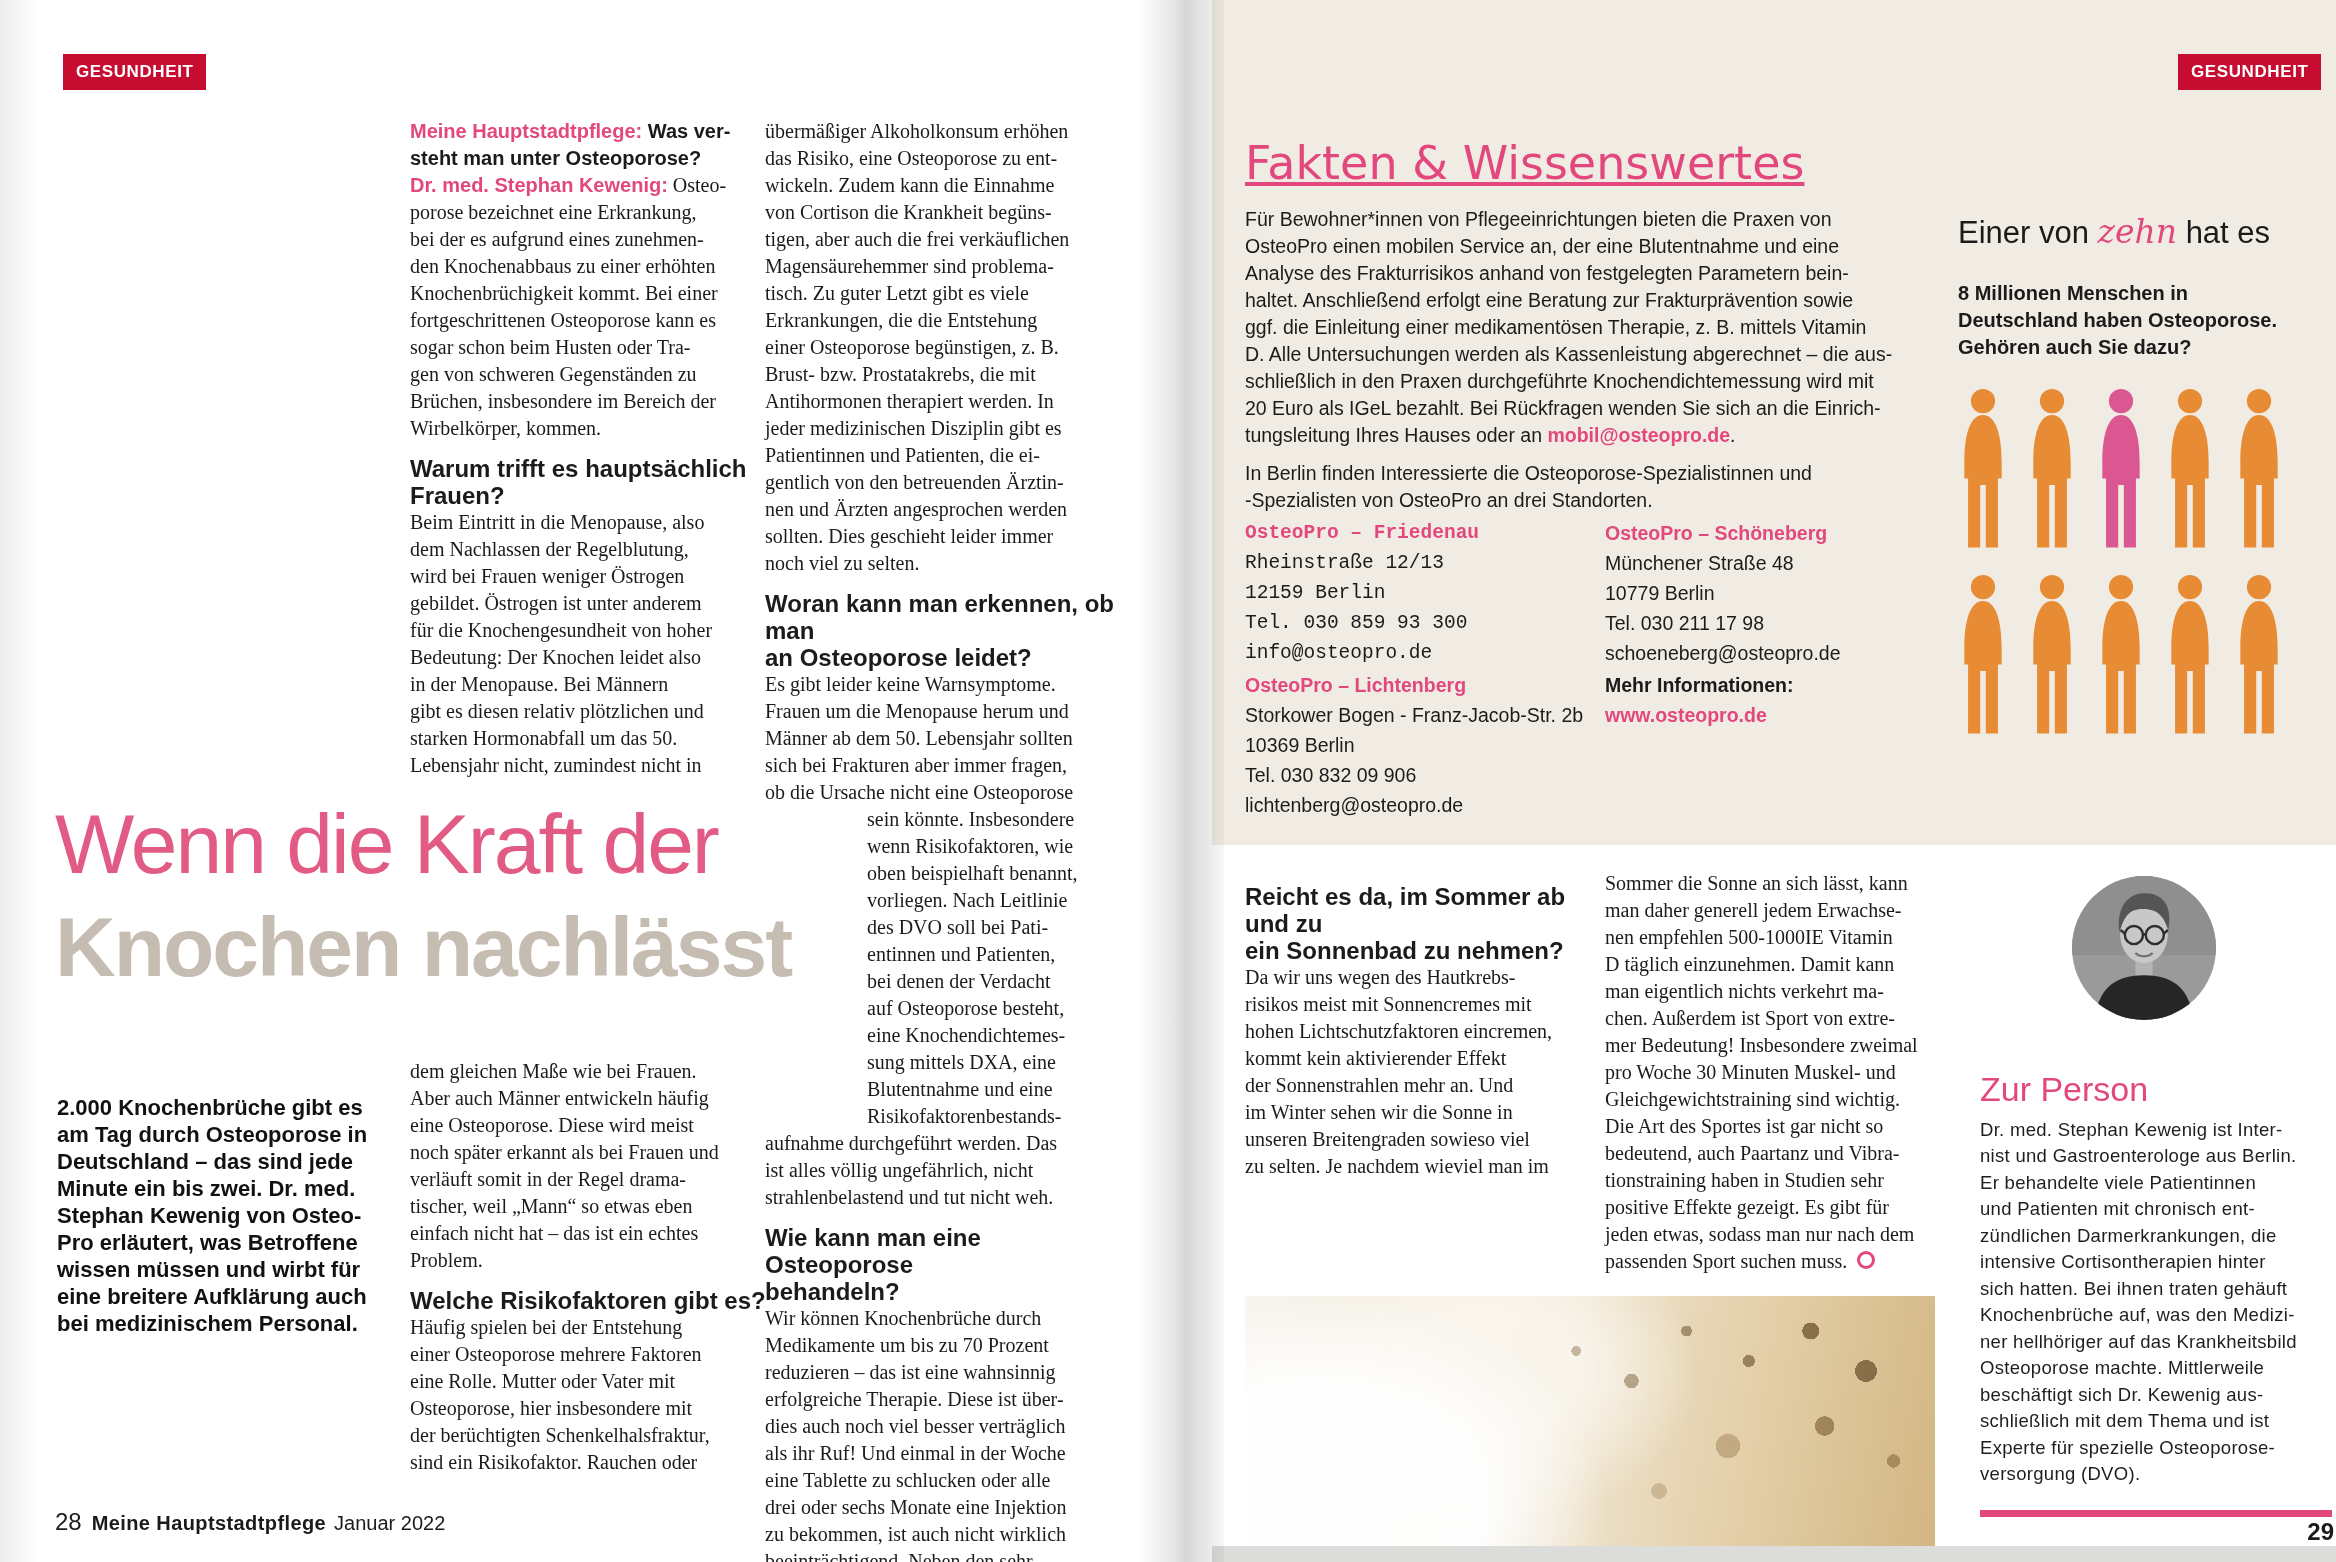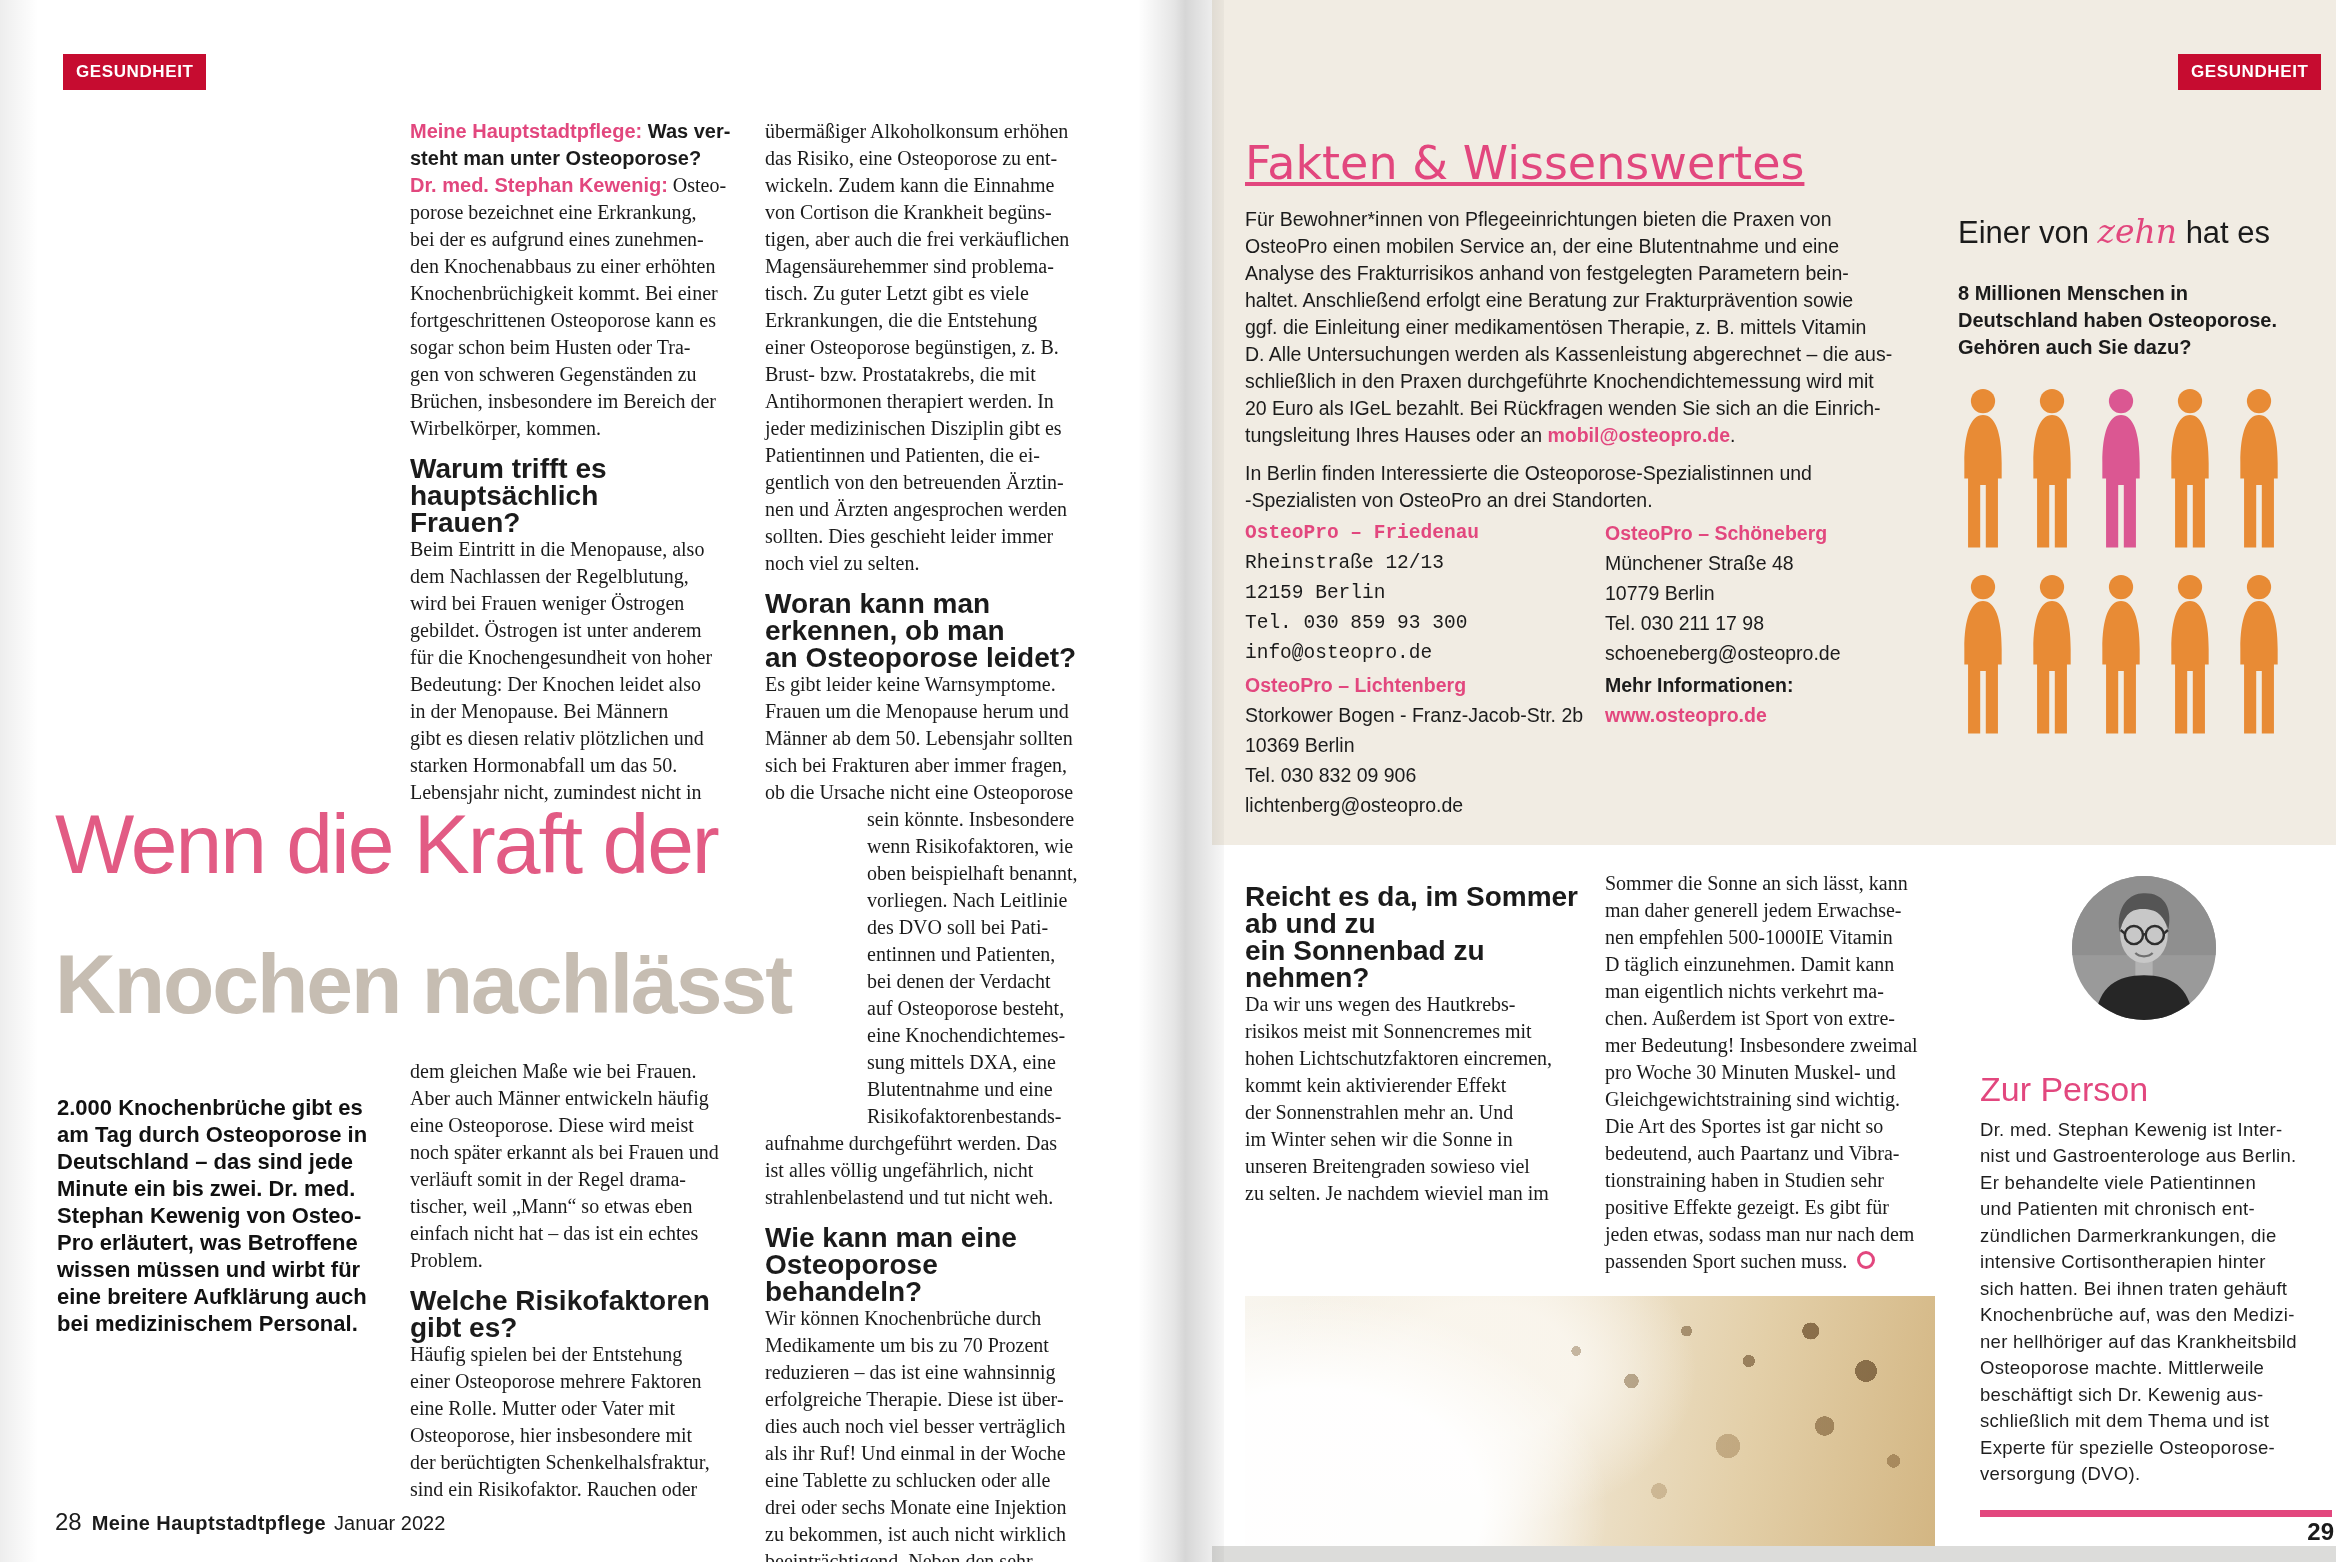--- a/index.html
+++ b/index.html
@@ -22,31 +22,31 @@
   .badge-r{left:2178px;top:54px;z-index:3;}
 
   
   .col{width:358px;font-family:"Liberation Serif", serif;font-size:20px;line-height:27px;}
   .col1{left:410px;top:118px;}
   .col2{left:410px;top:1058px;}
   .col3{left:765px;top:118px;}
   .col4{left:1245px;top:870px;width:352px;}
   .col5{left:1605px;top:870px;width:352px;}
   .body{margin:0 0 13px 0;}
-  .q{font-family:"Liberation Sans", sans-serif;font-weight:700;font-size:28px;line-height:27px;margin:13px 0 0 0;}
+  .q{font-family:"Liberation Sans", sans-serif;font-weight:700;font-size:24px;line-height:27px;margin:13px 0 0 0;}
   .lead{margin:0 0 13px 0;}
   .pink-bold-sans{font-family:"Liberation Sans", sans-serif;font-weight:700;color:#E2477E;}
   .bold-sans{font-family:"Liberation Sans", sans-serif;font-weight:700;color:#1b1b1b;margin-top:28px;}
   .indent{padding-left:102px;}
 
   
   .headline1{left:55px;top:800px;font-size:84px;line-height:1.05;font-weight:400;
     letter-spacing:-2px;color:#E25B84;white-space:nowrap;}
   .headline2{left:55px;top:903px;font-size:84px;line-height:1.05;font-weight:800;
-    letter-spacing:-2px;color:#C6BDB2;white-space:nowrap;margin-top:37px;}
+    letter-spacing:-2px;color:#C6BDB2;white-space:nowrap;}
 
   .intro{left:57px;top:1072px;width:350px;font-size:22px;line-height:27px;font-weight:700;color:#111;}
 
   .footer{left:55px;top:1508px;font-size:20px;}
   .footer .num{font-size:24px;margin-right:10px;font-weight:400;}
   .footer .mag{font-weight:700;letter-spacing:.4px;margin-right:8px;}
 
   
   .facts-bg{left:1212px;top:0;width:1124px;height:845px;background:#F1ECE3;}
   .facts-title{left:1245px;top:98px;font-size:46px;font-weight:500;color:#E2477E;

